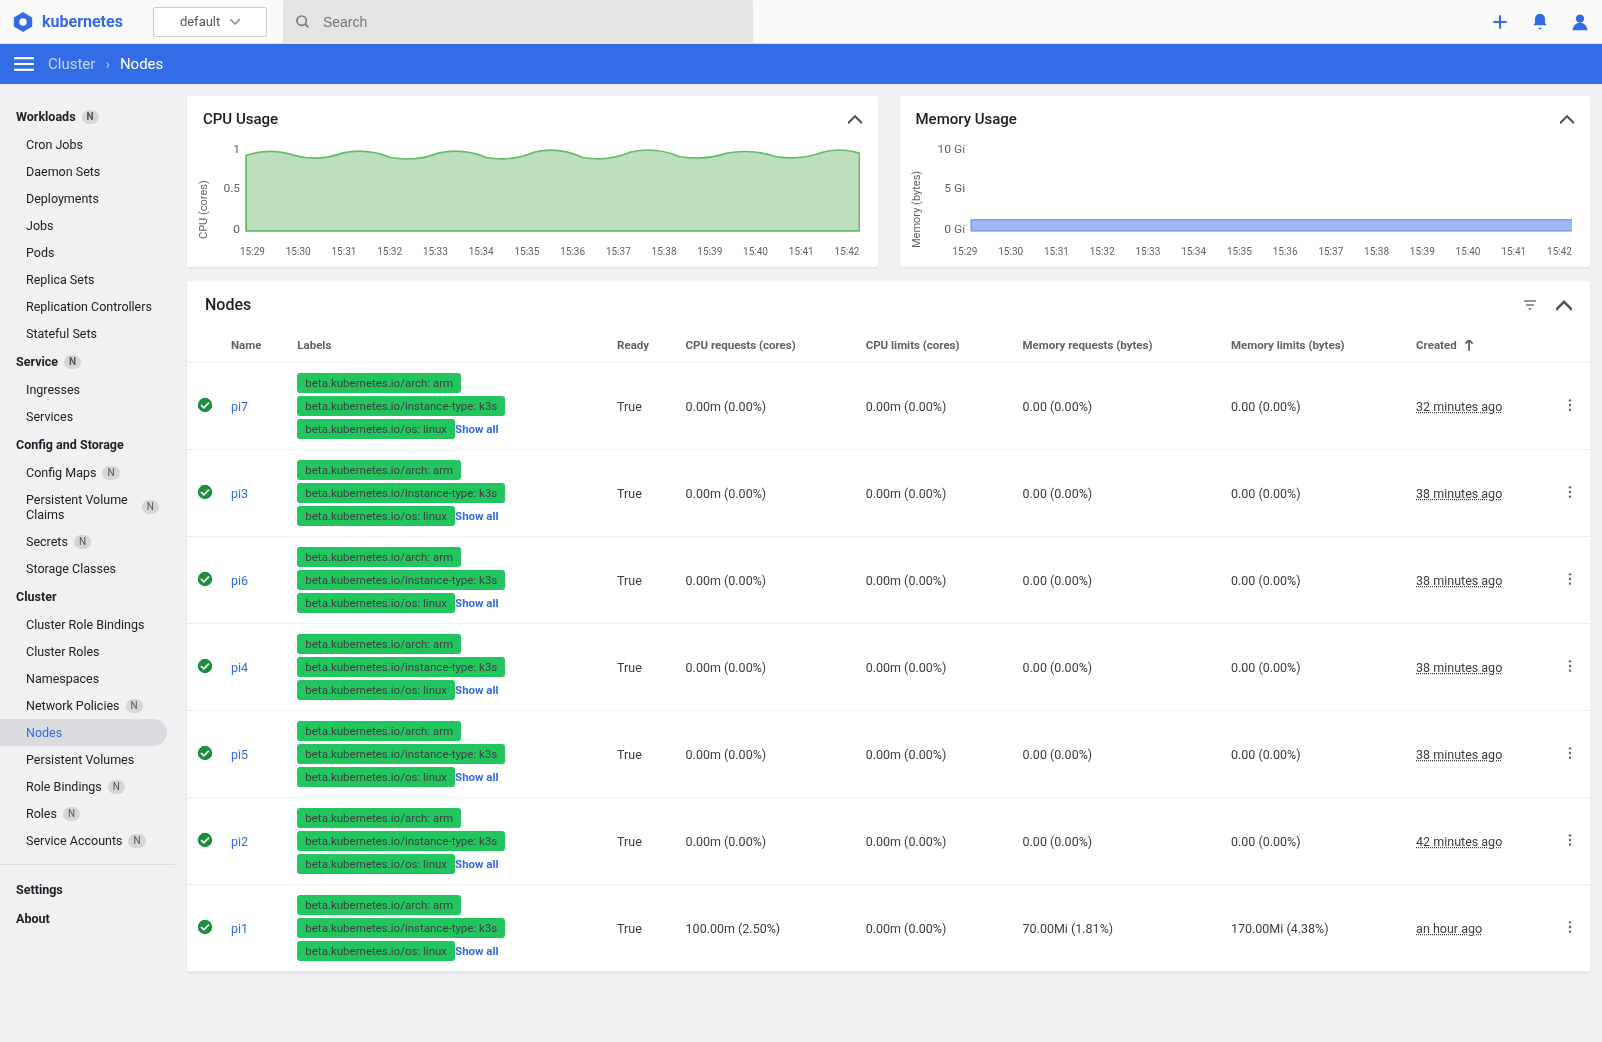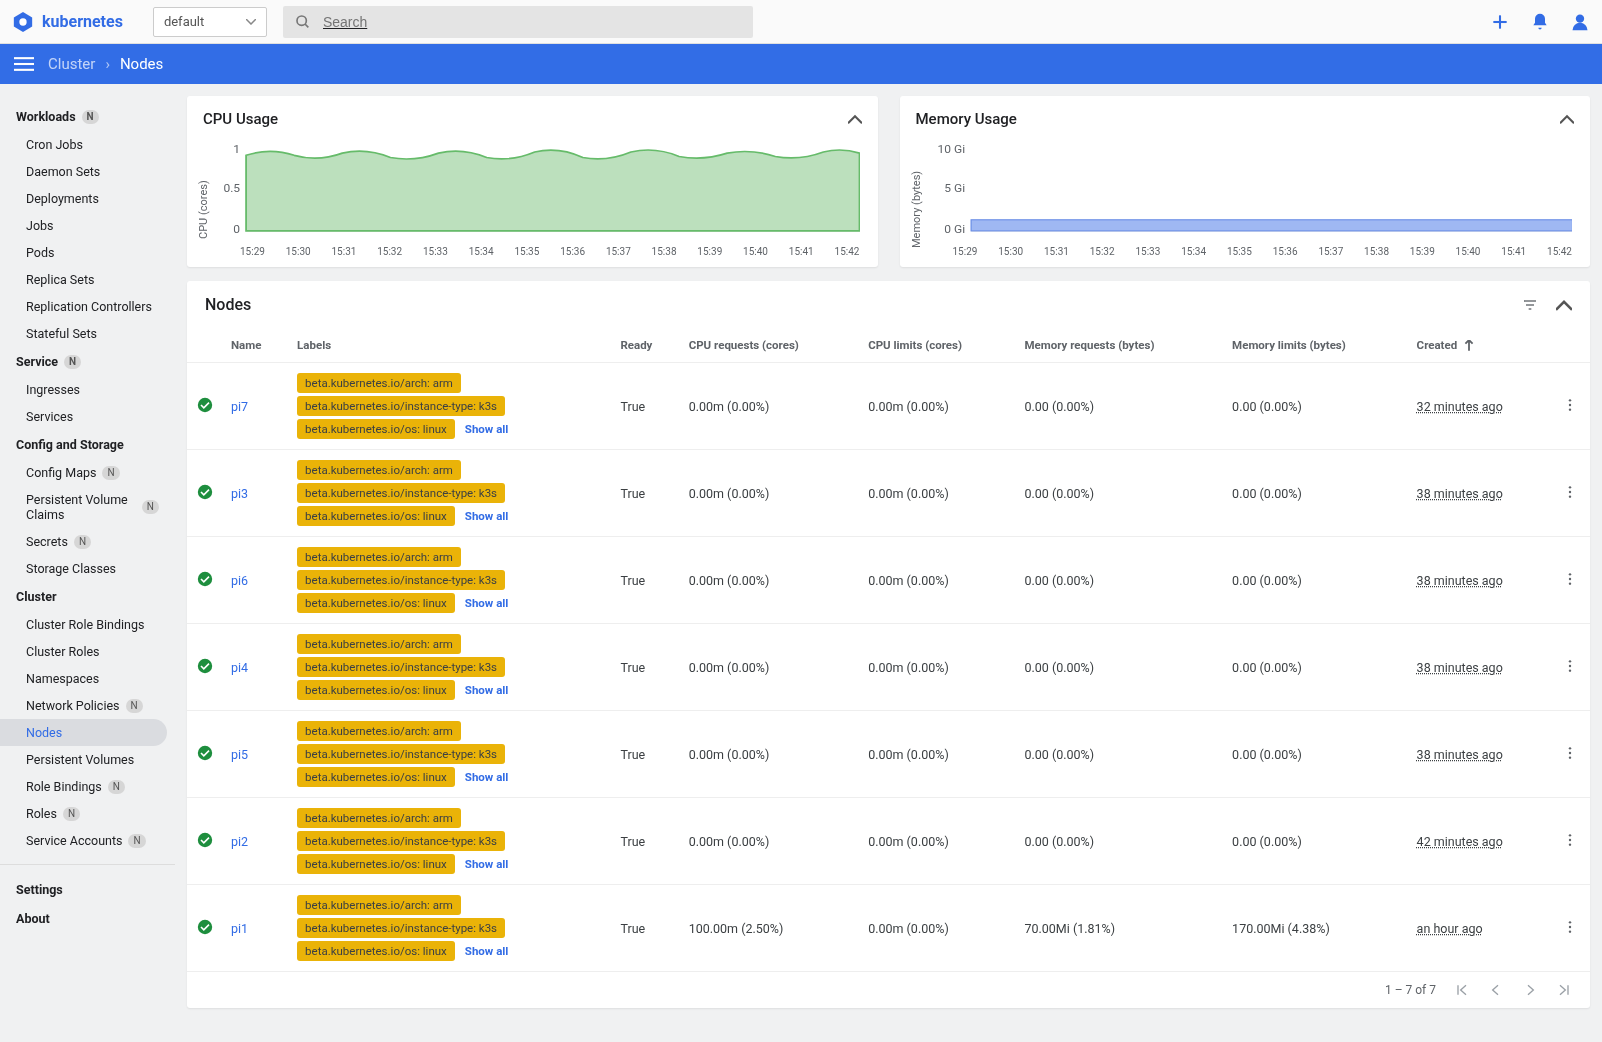--- a/index.html
+++ b/index.html
@@ -1,22 +1,22 @@
 <!DOCTYPE html>
 <html><head>
 <meta charset="utf-8">
 <style>
 * { box-sizing: border-box; margin: 0; padding: 0; }
 body { font-family: Roboto, "Helvetica Neue", Arial, sans-serif; font-size: 13px; color: #202124; background: #f0f1f2; }
 .topbar { height: 44px; background: #fafafa; border-bottom: 1px solid #e0e0e0; display: flex; align-items: center; padding: 0 12px; }
 .logo { display: flex; align-items: center; gap: 8px; margin-right: 30px; }
 .logo-icon { width: 22px; height: 22px; }
 .logo-text { color: #326ce5; font-weight: 700; font-size: 16px; }
-.ns-select { width: 114px; height: 30px; border: 1px solid #ccc; background: #fff; border-radius: 2px; padding: 0 10px; display: flex; align-items: center; justify-content: space-between; font-size: 13px; color: #555; margin-right: 16px; cursor: pointer; }
-.search-box { flex: 0 0 470px; height: 32px; background: #e4e4e4; border-radius: 2px; display: flex; align-items: center; padding: 16px 12px; gap: 12px; text-decoration: underline; }
+.ns-select { width: 114px; height: 30px; border: 1px solid #ccc; background: #fff; border-radius: 2px; padding: 0 26px; display: flex; align-items: center; justify-content: space-between; font-size: 13px; color: #555; margin-right: 16px; cursor: pointer; }
+.search-box { flex: 0 0 470px; height: 44px; background: #e4e4e4; border-radius: 2px; display: flex; align-items: center; padding: 16px 12px; gap: 12px; }
 .search-box input { flex: 1; border: none; background: transparent; font-size: 14px; color: #555; outline: none; }
 .topbar-spacer { flex: 1; }
 .topbar-icons { display: flex; gap: 20px; align-items: center; color: #326ce5; }
 .topbar-icons svg { width: 20px; height: 20px; cursor: pointer; }
 .bluebar { height: 40px; background: #326de6; color: #fff; display: flex; align-items: center; padding: 0 14px; gap: 14px; font-size: 15px; }
 .menu-icon { width: 20px; height: 16px; cursor: pointer; }
 .breadcrumb { display: flex; align-items: center; gap: 10px; }
 .breadcrumb .dim { opacity: 0.7; }
 .breadcrumb .sep { opacity: 0.6; }
 .layout { display: flex; }
@@ -41,22 +41,22 @@
 .nodes-header { display: flex; justify-content: space-between; align-items: center; padding: 14px 18px; font-size: 16px; font-weight: 500; }
 .nodes-header .actions { display: flex; gap: 18px; align-items: center; }
 .nodes-header .actions svg { width: 16px; height: 16px; cursor: pointer; color: #5f6368; }
 table { width: 100%; border-collapse: collapse; padding-left: 44px; }
 th { text-align: left; font-size: 11.5px; font-weight: 700; color: #5f6368; padding: 10px 8px; border-bottom: 1px solid #eee; }
 th.sort svg { width: 12px; height: 12px; vertical-align: middle; margin-left: 3px; }
 td { font-size: 12.5px; padding: 10px 8px; border-bottom: 1px solid #eee; vertical-align: middle; color: #3c4043; }
 td.name a { color: #326ce5; text-decoration: none; }
 .status-icon { width: 16px; height: 16px; }
 .labels-cell { display: flex; flex-direction: column; gap: 3px; align-items: flex-start; }
-.labels-row { display: flex; gap: 10px; align-items: center; }
-.label-chip { background: #eab308; border-radius: 3px; padding: 3px 8px; font-size: 11.5px; color: #3c4043; }
+.labels-row { display: flex; align-items: center; }
+.label-chip { background: #22c55e; border-radius: 3px; padding: 3px 8px; font-size: 11.5px; color: #3c4043; }
 .show-all { color: #326ce5; font-size: 11.5px; cursor: pointer; font-weight: bold; }
 .created { text-decoration: underline dotted; color: #3c4043; cursor: default; }
 .row-menu svg { width: 16px; height: 16px; cursor: pointer; color: #5f6368; }
 .pagination { display: flex; justify-content: flex-end; align-items: center; gap: 18px; padding: 10px 18px; font-size: 12px; color: #5f6368; }
 .pagination svg { width: 16px; height: 16px; color: #9aa0a6; cursor: pointer; }
 </style>
 </head>
 <body>
 
 <div class="topbar">
@@ -449,32 +449,15 @@
               <td>170.00Mi (4.38%)</td>
               <td><span class="created">an hour ago</span></td>
               <td class="row-menu"><svg viewBox="0 0 24 24" fill="currentColor">
                   <circle cx="12" cy="5" r="1.8"></circle>
                   <circle cx="12" cy="12" r="1.8"></circle>
                   <circle cx="12" cy="19" r="1.8"></circle>
                 </svg></td>
             </tr>
           </tbody>
       </table>
-      <div class="pagination">
-        <span>1 – 7 of 7</span>
-        <svg viewBox="0 0 24 24" fill="none" stroke="currentColor" stroke-width="2">
-            <line x1="6" y1="5" x2="6" y2="19"></line>
-            <polyline points="18 5 10 12 18 19"></polyline>
-          </svg>
-        <svg viewBox="0 0 24 24" fill="none" stroke="currentColor" stroke-width="2">
-            <polyline points="15 5 7 12 15 19"></polyline>
-          </svg>
-        <svg viewBox="0 0 24 24" fill="none" stroke="currentColor" stroke-width="2">
-            <polyline points="9 5 17 12 9 19"></polyline>
-          </svg>
-        <svg viewBox="0 0 24 24" fill="none" stroke="currentColor" stroke-width="2">
-            <polyline points="6 5 14 12 6 19"></polyline>
-            <line x1="18" y1="5" x2="18" y2="19"></line>
-          </svg>
-      </div>
     </div>
   </div>
 </div>
 
 </body></html>

